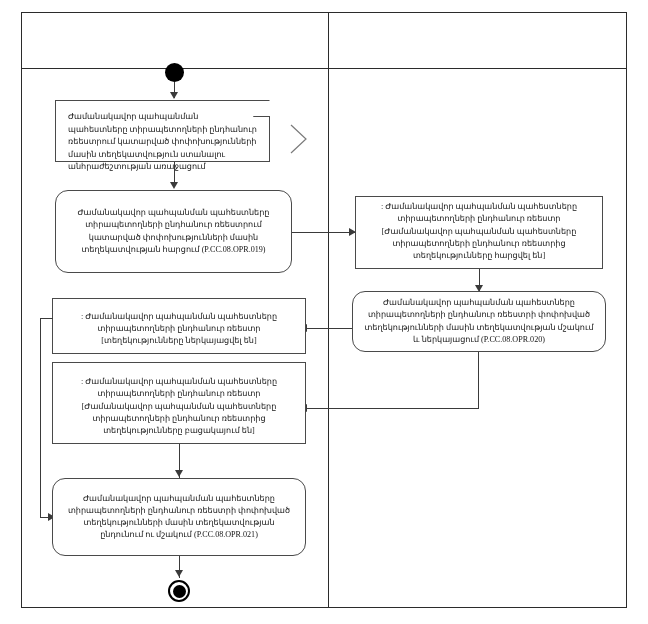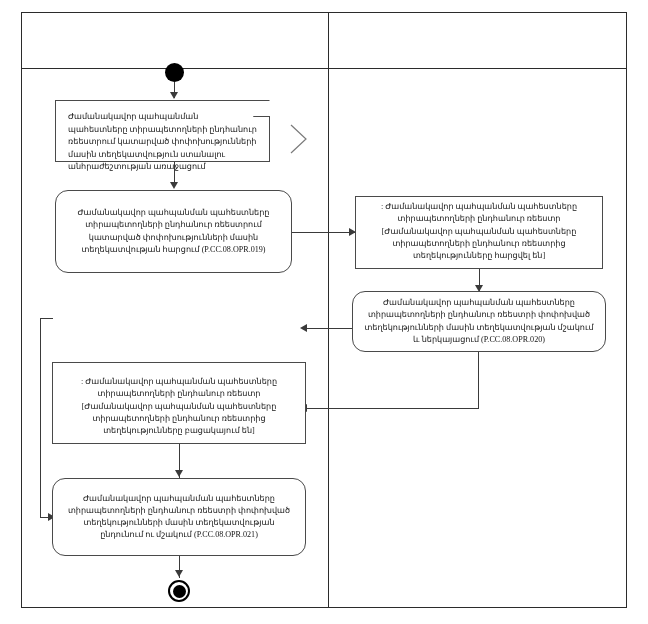--- a/index.html
+++ b/index.html
@@ -90,20 +90,23 @@
     <span>Ժամանակավոր պահպանման պահեստները տիրապետողների ընդհանուր ռեեստրի փոփոխված տեղեկությունների մասին տեղեկատվության մշակում և ներկայացում (P.CC.08.OPR.020)</span>
   </div>
 
   <div class="hline" style="left:306px;top:328px;width:46px;"></div>
   <div class="arrow-left" style="left:300px;top:324px;"></div>
 
   <div class="vline" style="left:478px;top:352px;height:56px;"></div>
   <div class="hline" style="left:306px;top:408px;width:173px;"></div>
   <div class="arrow-left" style="left:300px;top:404px;"></div>
 
+  <div class="node state" style="left:52px;top:298px;width:254px;height:56px;">
+    <span>: Ժամանակավոր պահպանման պահեստները տիրապետողների ընդհանուր ռեեստր [տեղեկությունները ներկայացվել են]</span>
+  </div>
 
   <div class="node state" style="left:52px;top:362px;width:254px;height:82px;">
     <span>: Ժամանակավոր պահպանման պահեստները տիրապետողների ընդհանուր ռեեստր [Ժամանակավոր պահպանման պահեստները տիրապետողների ընդհանուր ռեեստրից տեղեկությունները բացակայում են]</span>
   </div>
 
   <div class="vline" style="left:179px;top:444px;height:34px;"></div>
   <div class="arrow-down" style="left:175px;top:470px;"></div>
 
   <div class="hline" style="left:40px;top:318px;width:13px;"></div>
   <div class="vline" style="left:40px;top:318px;height:199px;"></div>

